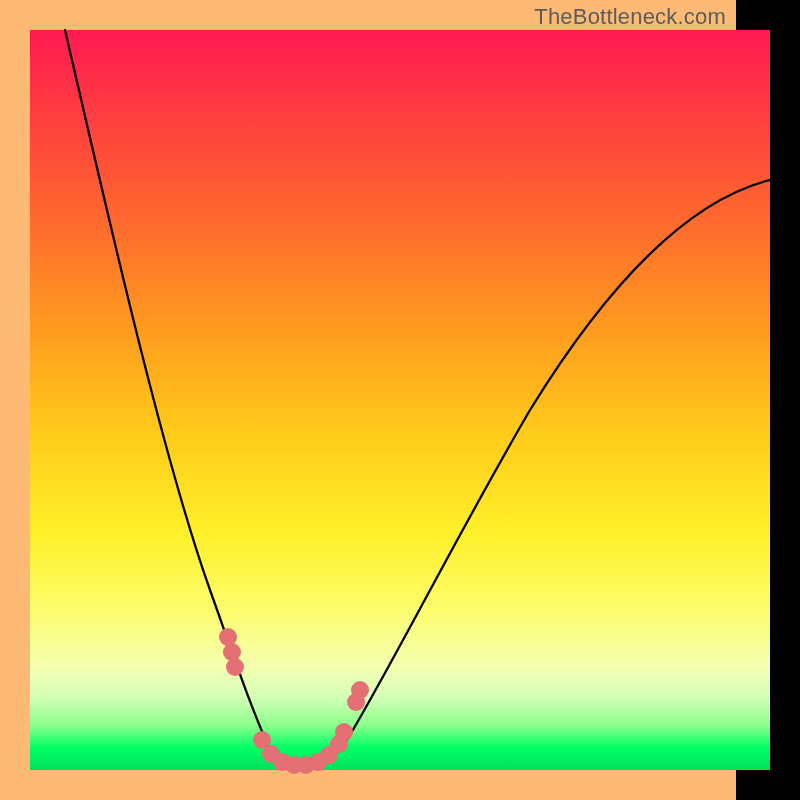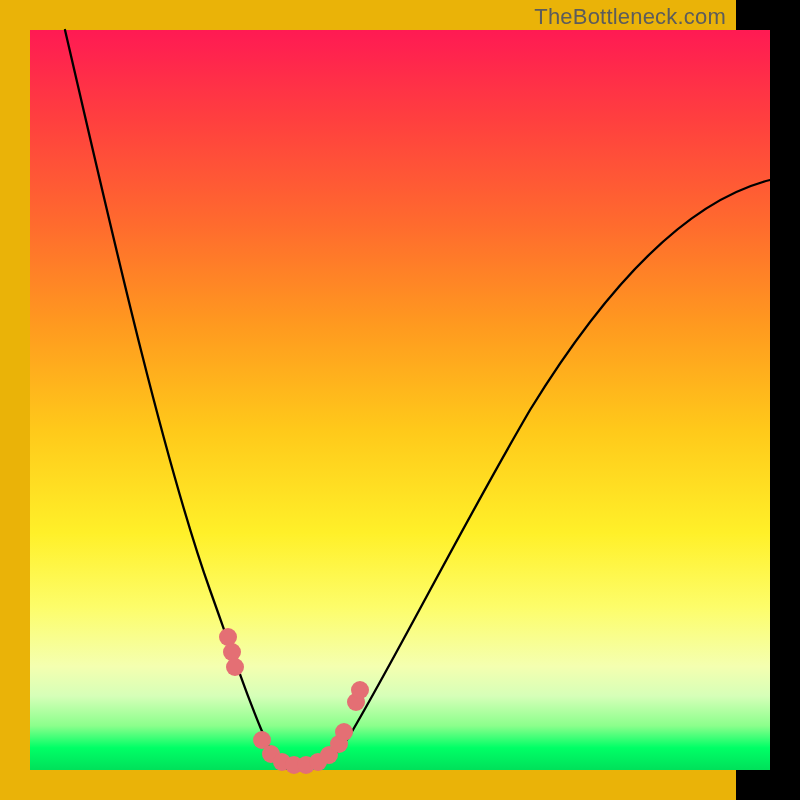--- a/index.html
+++ b/index.html
@@ -10,21 +10,21 @@
     background: #000;
     overflow: hidden;
     font-family: Arial, Helvetica, sans-serif;
   }
   .frame {
     position: absolute;
     left: 0;
     top: 0;
     width: 736px;
     height: 800px;
-    background: #eab308;
+    background: #fdba74;
   }
   .plot-area {
     position: absolute;
     left: 30px;
     top: 30px;
     width: 740px;
     height: 740px;
     
     background: linear-gradient(
       to bottom,

